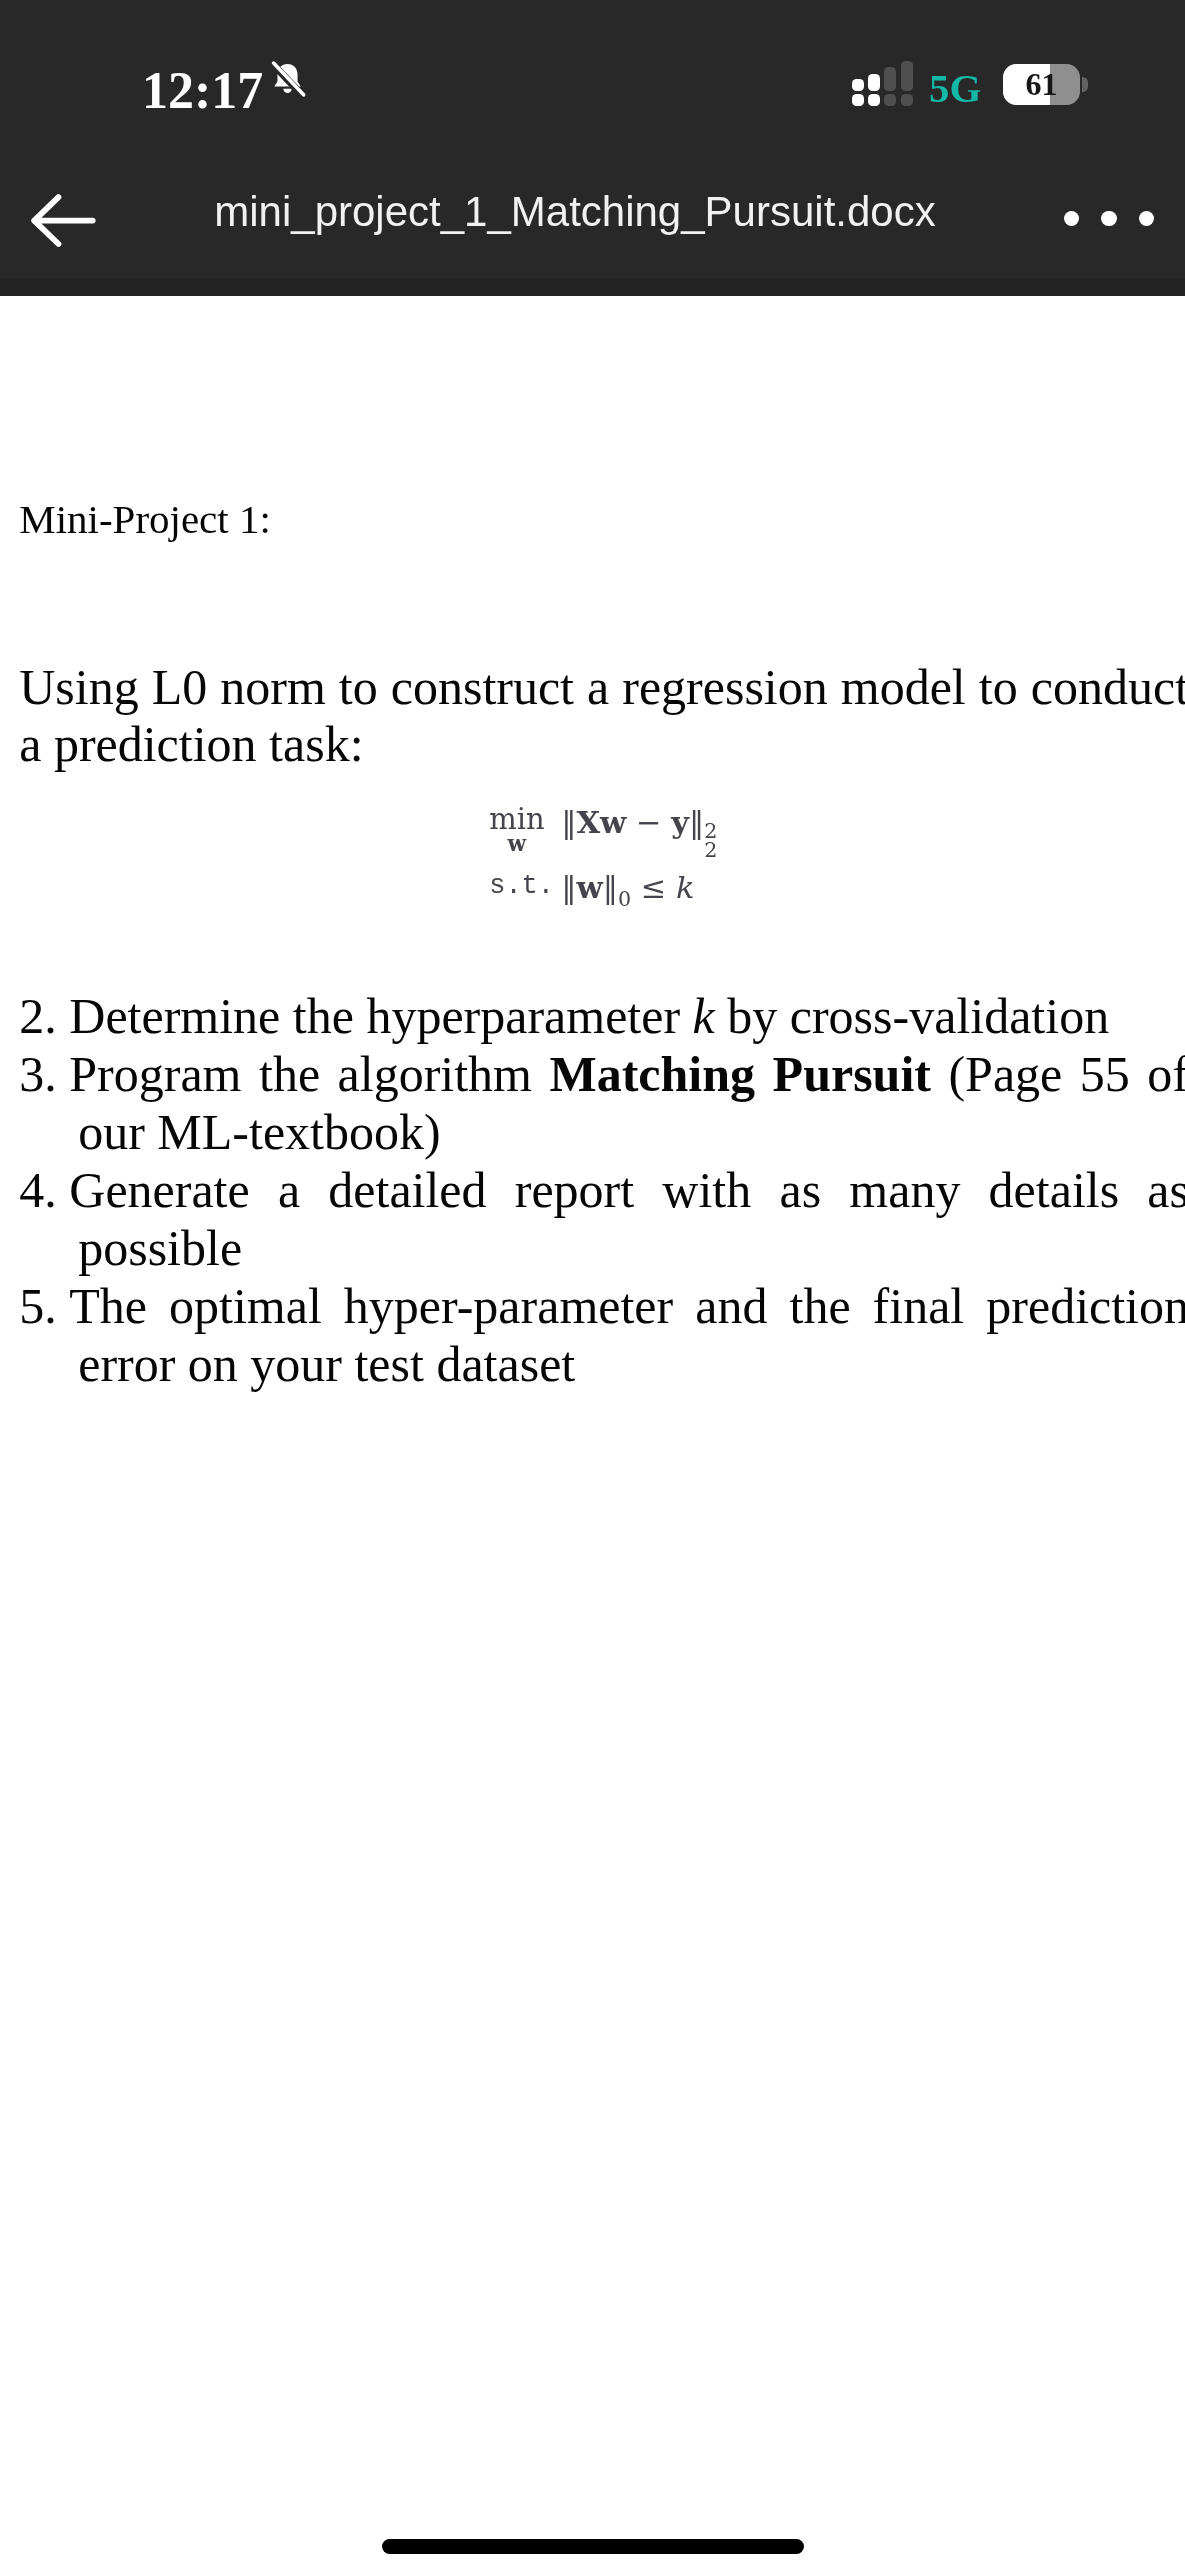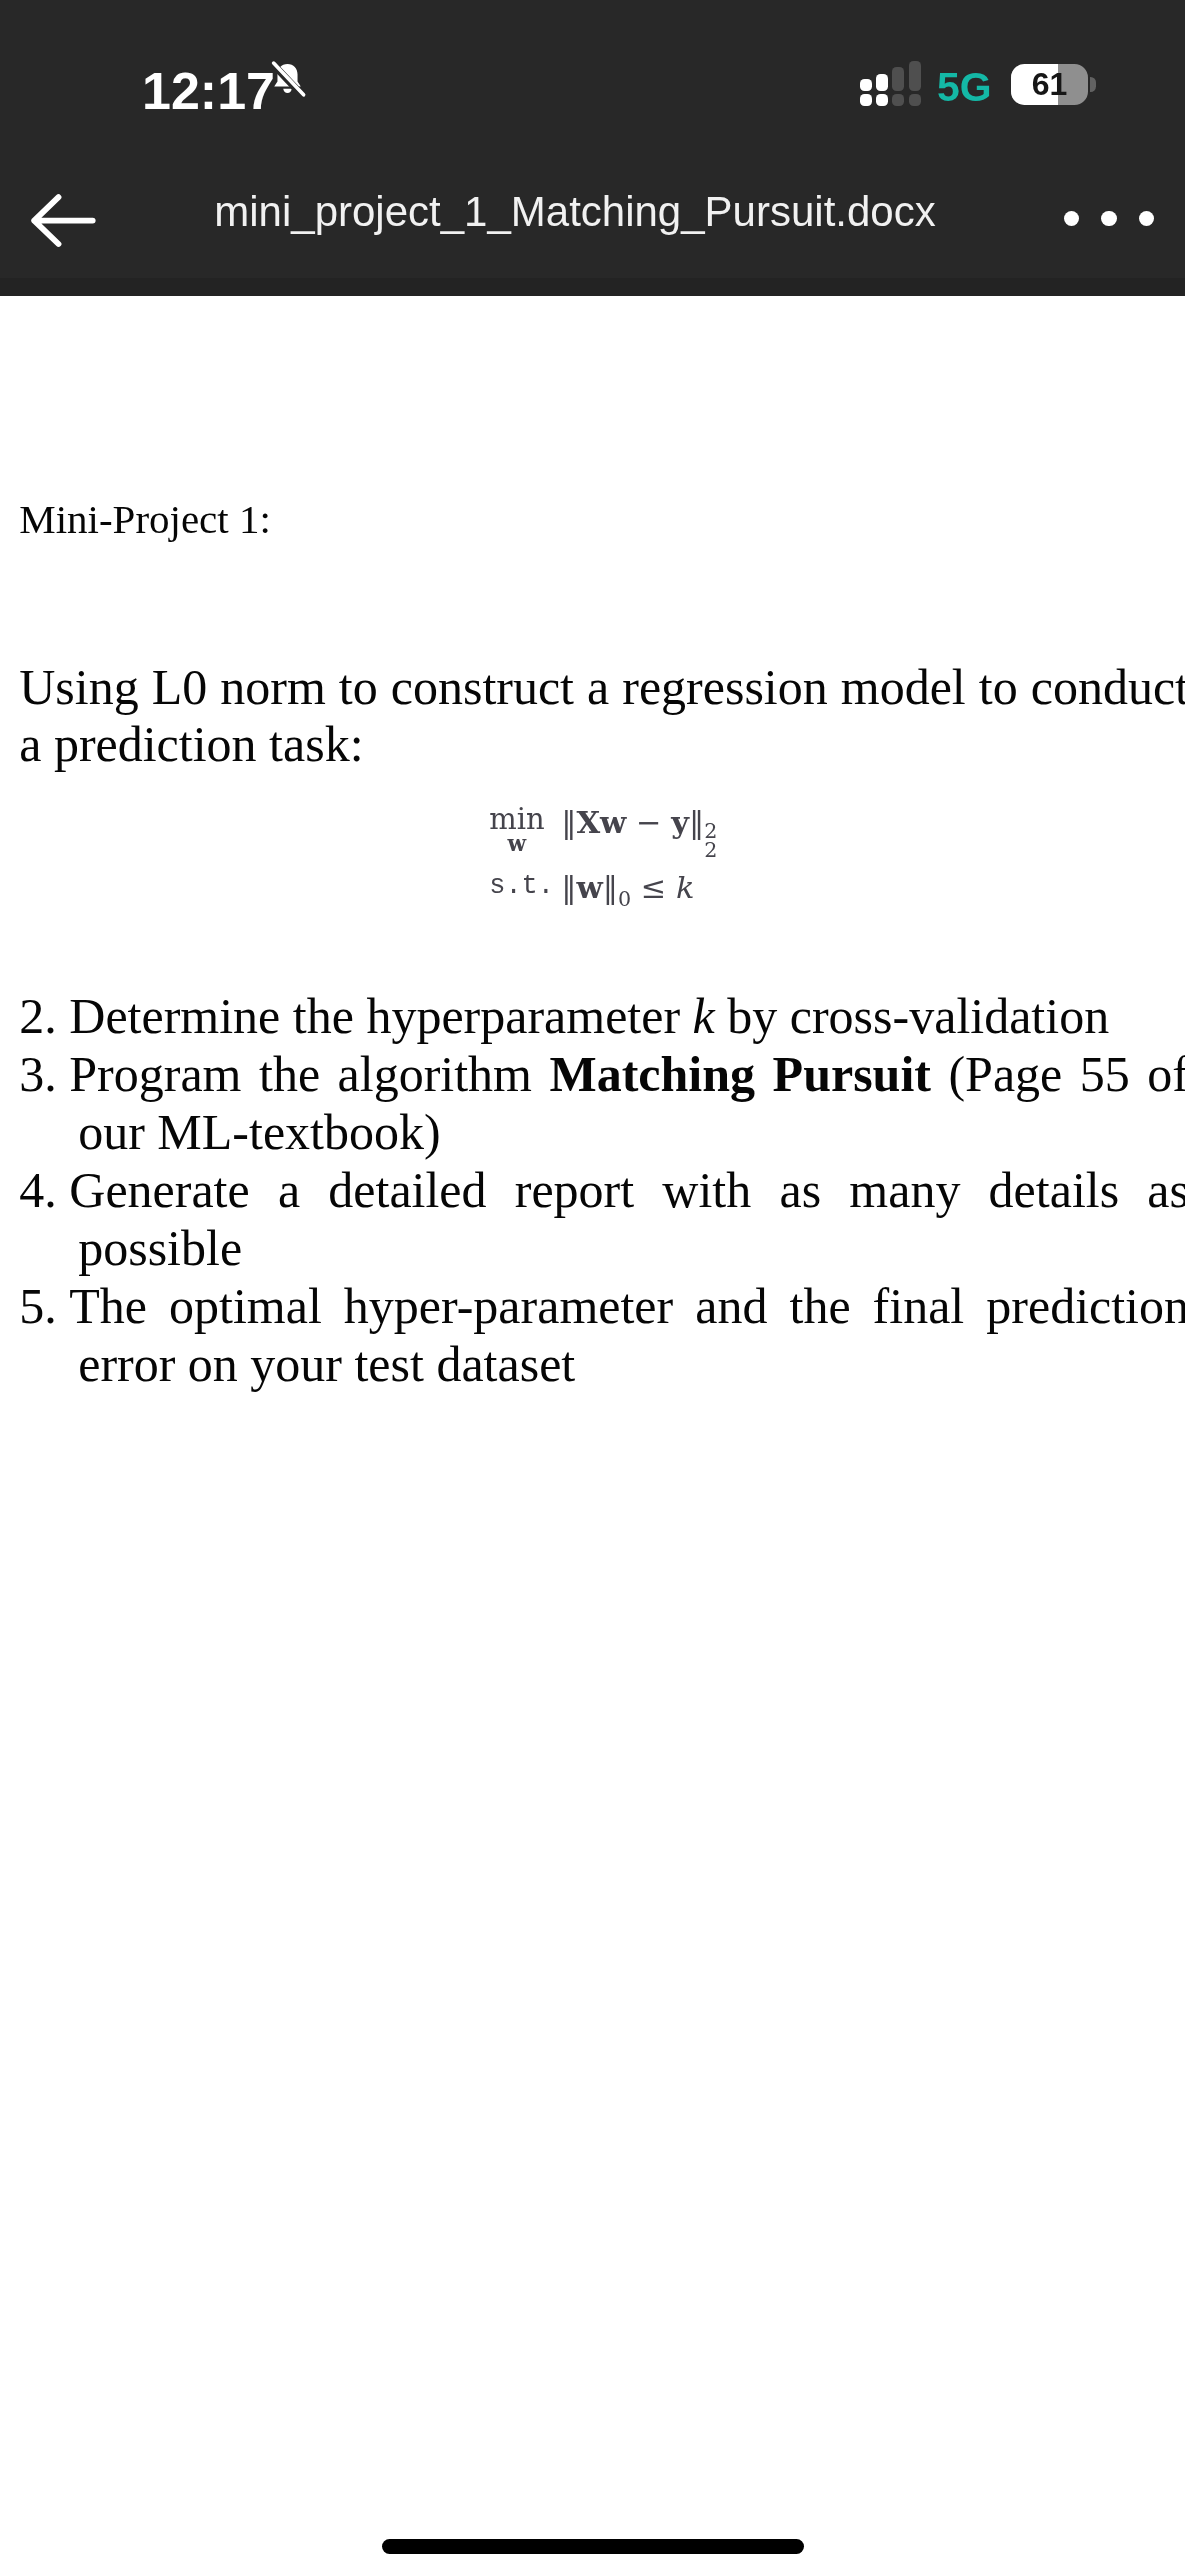--- a/index.html
+++ b/index.html
@@ -13,21 +13,21 @@
 
   
   .app-header {
     position:absolute; top:0; left:0; width:1186px; height:296px;
     background:#282828;
   }
   .app-header::after{
     content:""; position:absolute; left:0; right:0; bottom:0; height:18px;
     background:#232323;
   }
-  .status-bar { position:absolute; top:0; left:0; right:0; height:144px; }
+  .status-bar { position:absolute; top:0; left:0; right:8px; height:144px;font-family:Liberation Serif, serif; }
   .status-time {
     position:absolute; left:142px; top:61px;
     font-size:52px; font-weight:700; color:#ffffff; letter-spacing:0px;
   }
   .bell-icon { position:absolute; left:266px; top:59px; }
 
   .status-right { position:absolute; right:0; top:63px; width:359px; height:50px; }
   .signal { position:absolute; left:33px; top:1.8px; width:63px; height:41px; }
   .sig-col { position:absolute; bottom:0; width:11.7px; }
   .sig-col .seg-dot { position:absolute; bottom:0; left:0; width:11.7px; height:11.7px; border-radius:4.5px; background:#4f4f4f; }

